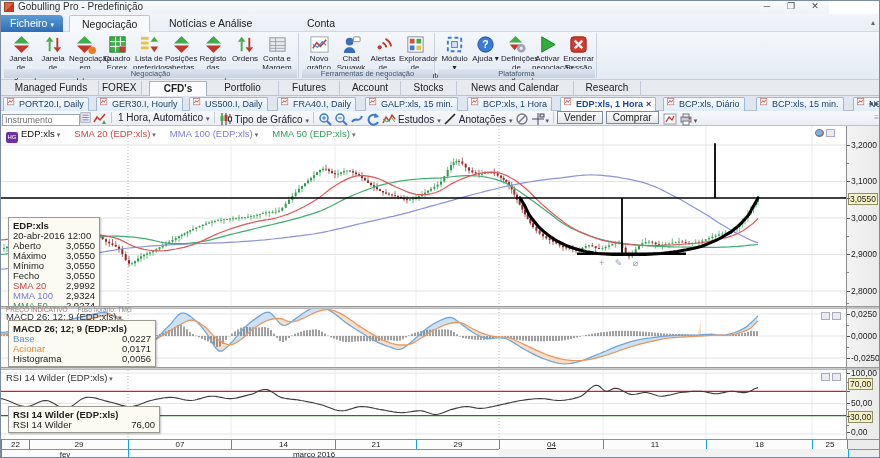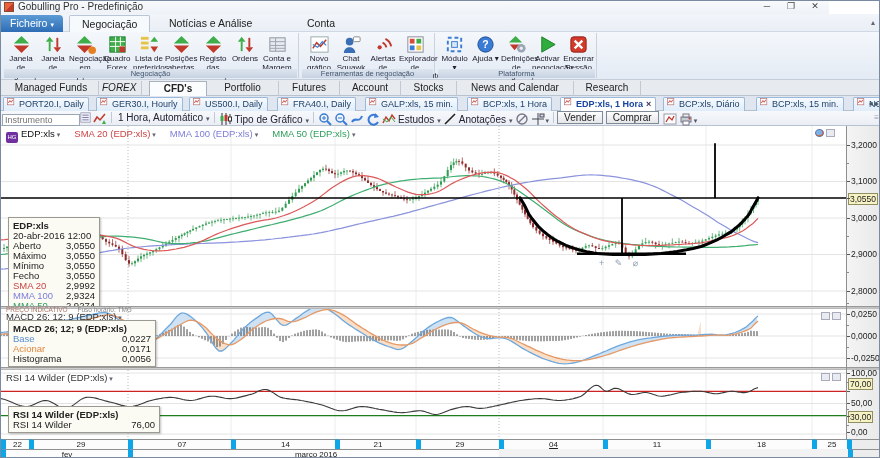--- a/index.html
+++ b/index.html
@@ -58,21 +58,21 @@
   .panelicons{position:absolute;top:3px;font-size:7px;color:#89a;z-index:5;}
   .pic{display:inline-block;width:9px;height:8px;border:1px solid #aab;background:#e8ecf2;margin-left:2px;}
   .pic.blue{background:radial-gradient(circle at 40% 40%,#79b2e8 55%,#d86a3a 56%);border-radius:50%;border-color:#67a;}
   
   #axisstrip{position:absolute;left:845px;top:0px;width:35px;height:313px;background:linear-gradient(90deg,#f4f4f4,#e9e9e9);border-left:1px solid #8f8f8f;}
   .axlbl{position:absolute;left:4px;font-size:8.5px;color:#222;white-space:nowrap;}
   .axlbl.box{background:#f7f2c4;border:1px solid #8f8f63;padding:0 1px;left:1px;}
   .axtick{position:absolute;left:0;width:3px;height:1px;background:#555;}
   
   #xdates,#xmonths{position:absolute;left:0;width:880px;height:10px;background:#f2f2f2;}
-  .xcell{position:absolute;top:0;height:10px;border-left:5px solid #0ea5e9;border-top:1px solid #8f8f8f;background:#fcfcfc;font-size:8px;color:#222;text-align:center;line-height:10px;}
+  .xcell{position:absolute;top:0;height:10px;border-left:1px solid #0ea5e9;border-top:1px solid #8f8f8f;background:#fcfcfc;font-size:8px;color:#222;text-align:center;line-height:10px;}
   #statusline{position:absolute;left:5px;top:305px;font-size:6.5px;z-index:7;white-space:nowrap;}
   #statusline .s1{color:#a76;}
   #statusline .s2{color:#888;margin-left:8px;}
 </style>
 </head>
 <body>
 
 <div id="app">
   <div id="titlebar">
     <span id="appicon"></span>
@@ -184,21 +184,21 @@
             </svg></span><div class="rlabel">Activar negociação</div></div>
         <div class="rbtn" style="left: 126px; width: 31px;"><span><svg width="21" height="21" viewBox="0 0 22 22">
               <rect x="3" y="3" width="16" height="16" rx="3" fill="#d33a2c" stroke="#8f1f16"></rect>
               <path d="M7 7l8 8M15 7l-8 8" stroke="#fff" stroke-width="2.4"></path>
             </svg></span><div class="rlabel">Encerrar Sessão</div></div>
         <div class="rgrouplabel">Plataforma</div>
       </div>
     </div>
   <div id="wtabs">
       <span class="wtab" style="left: 3px; width: 95px;">Managed Funds</span>
-      <span class="wtab" style="left: 91px; width: 50px; font-style: italic;">FOREX</span>
+      <span class="wtab" style="left: 91px; width: 50px;">FOREX</span>
       <span class="wtab active" style="left: 148px; width: 58px;">CFD's ×</span>
       <span class="wtab" style="left: 206px; width: 72px;">Portfolio</span>
       <span class="wtab" style="left: 278px; width: 61px;">Futures</span>
       <span class="wtab" style="left: 339px; width: 61px;">Account</span>
       <span class="wtab" style="left: 400px; width: 56px;">Stocks</span>
       <span class="wtab" style="left: 456px; width: 117px;">News and Calendar</span>
       <span class="wtab" style="left: 573px; width: 67px;">Research</span>
     </div>
   <div id="ctabs">
       <span class="ctab" style="left: 2px;"><span class="cticon"><svg width="10" height="10" viewBox="0 0 14 14">

